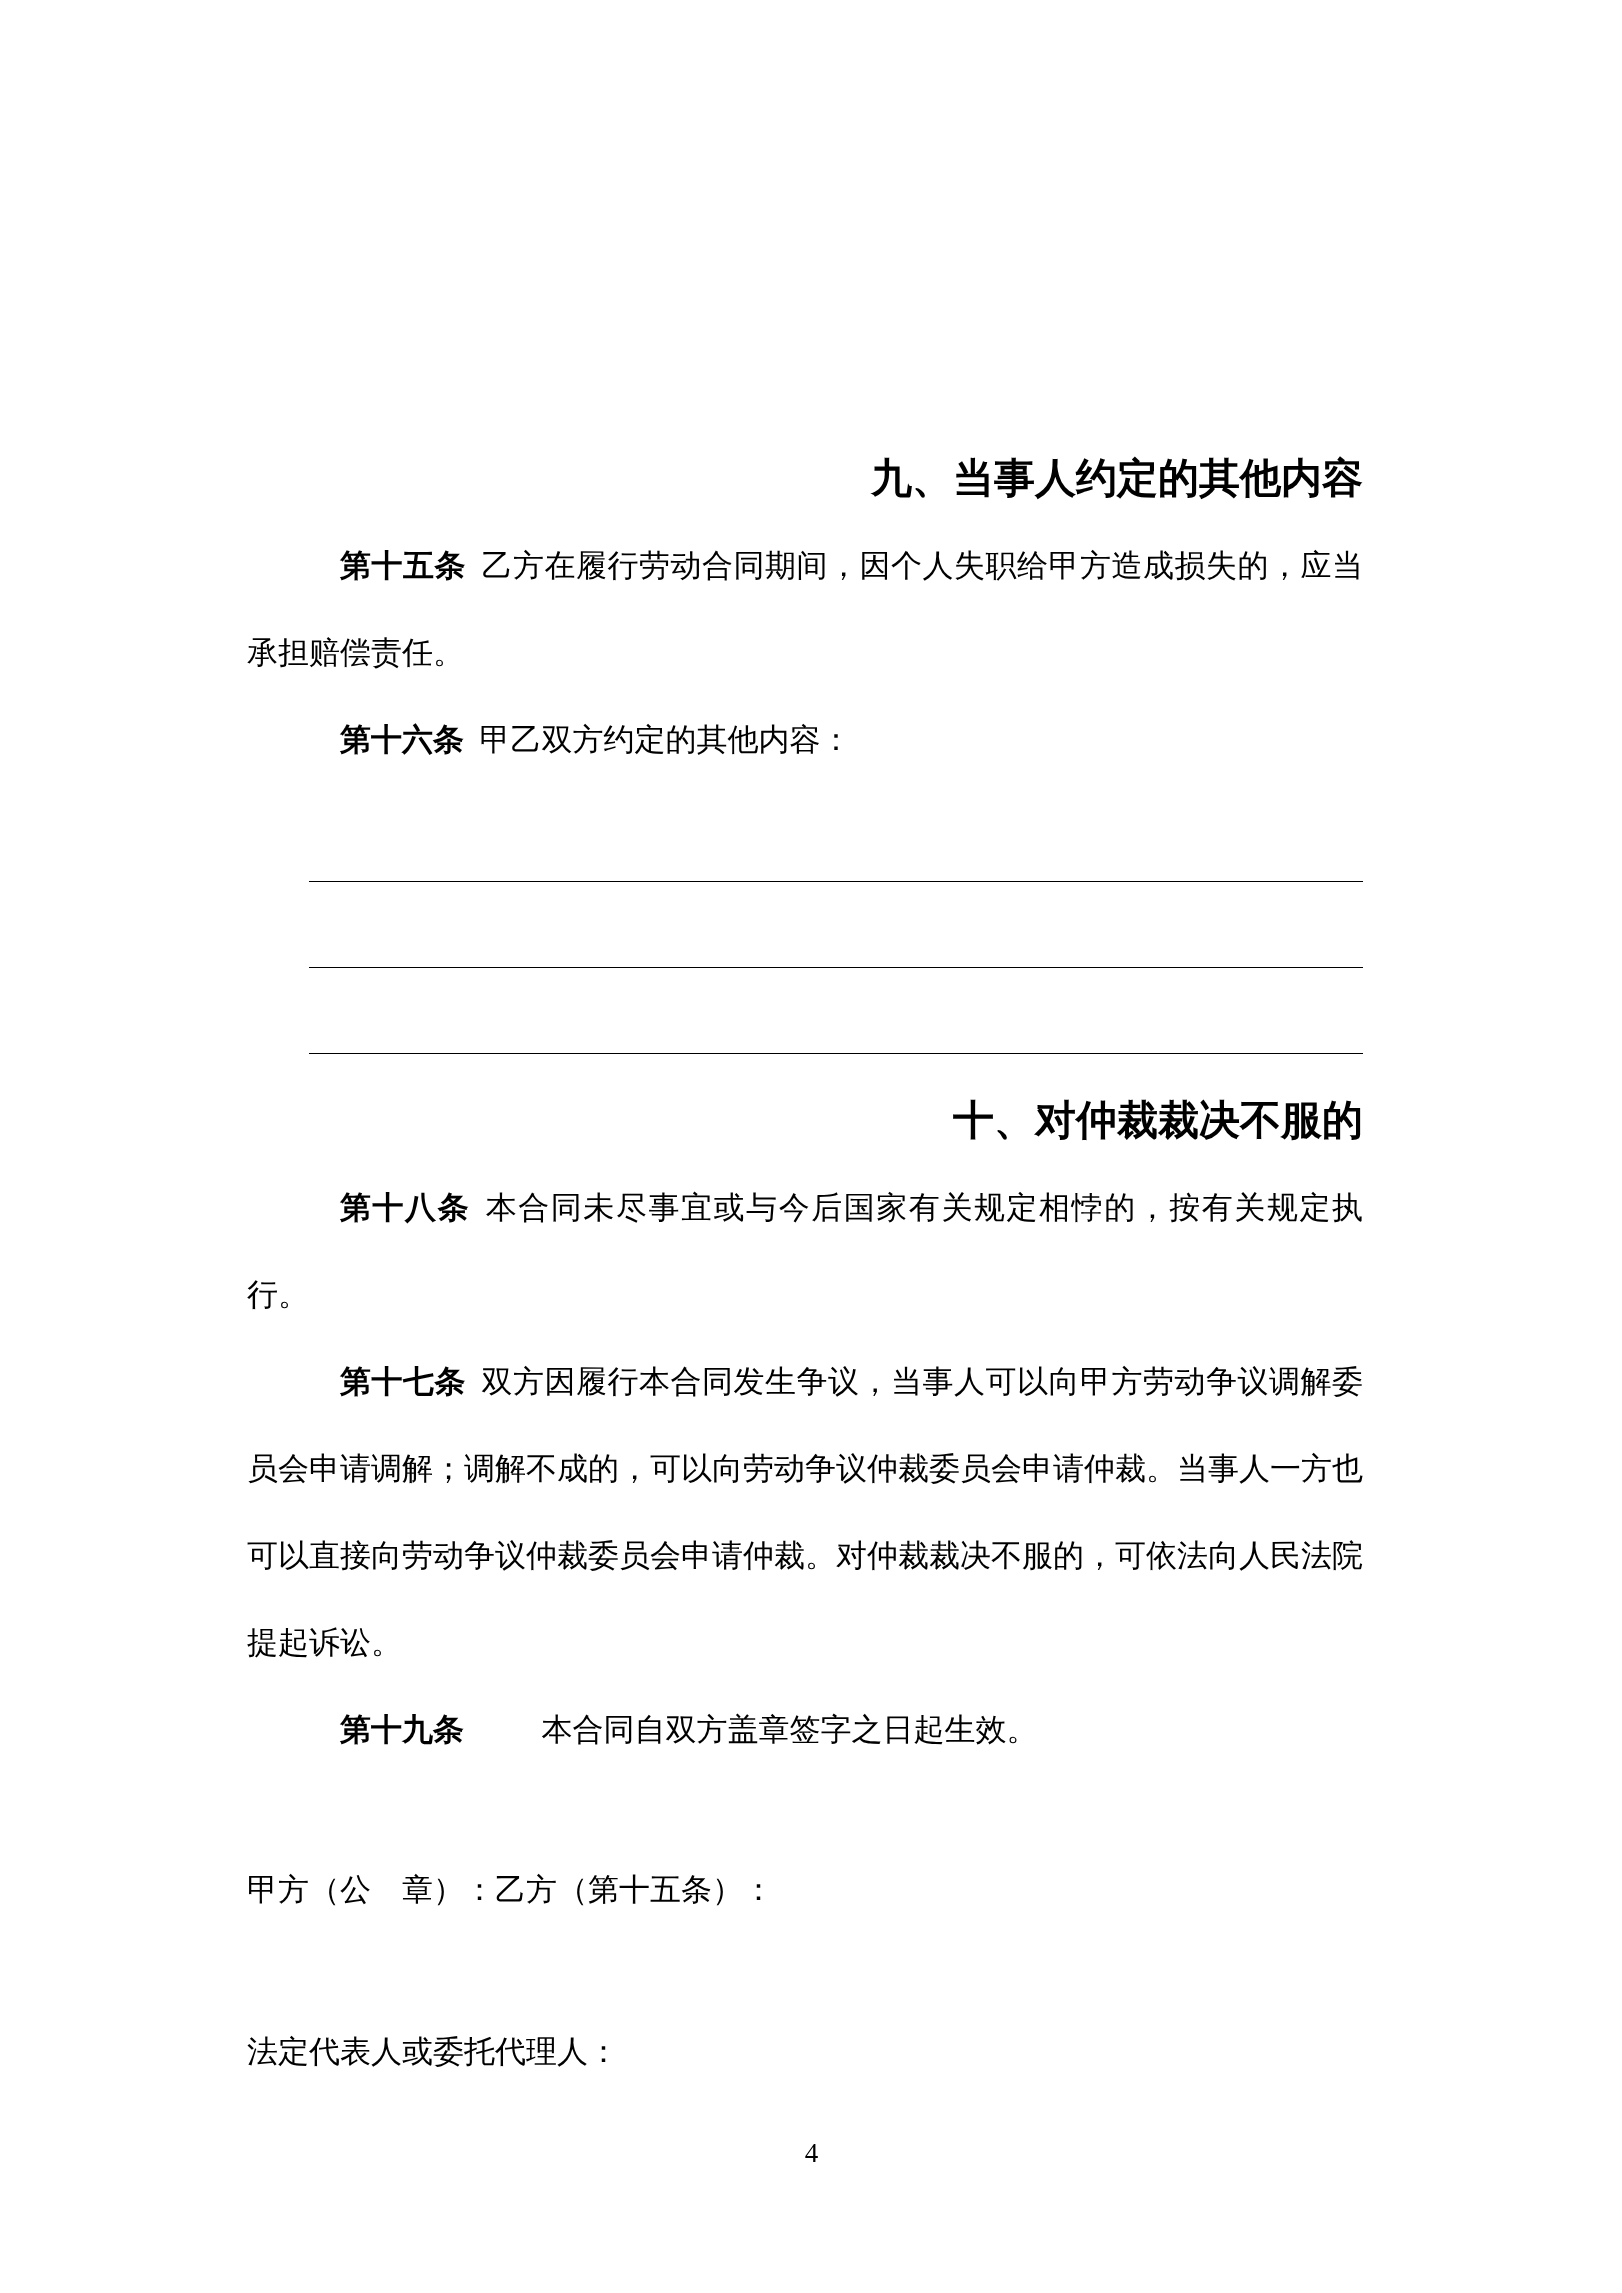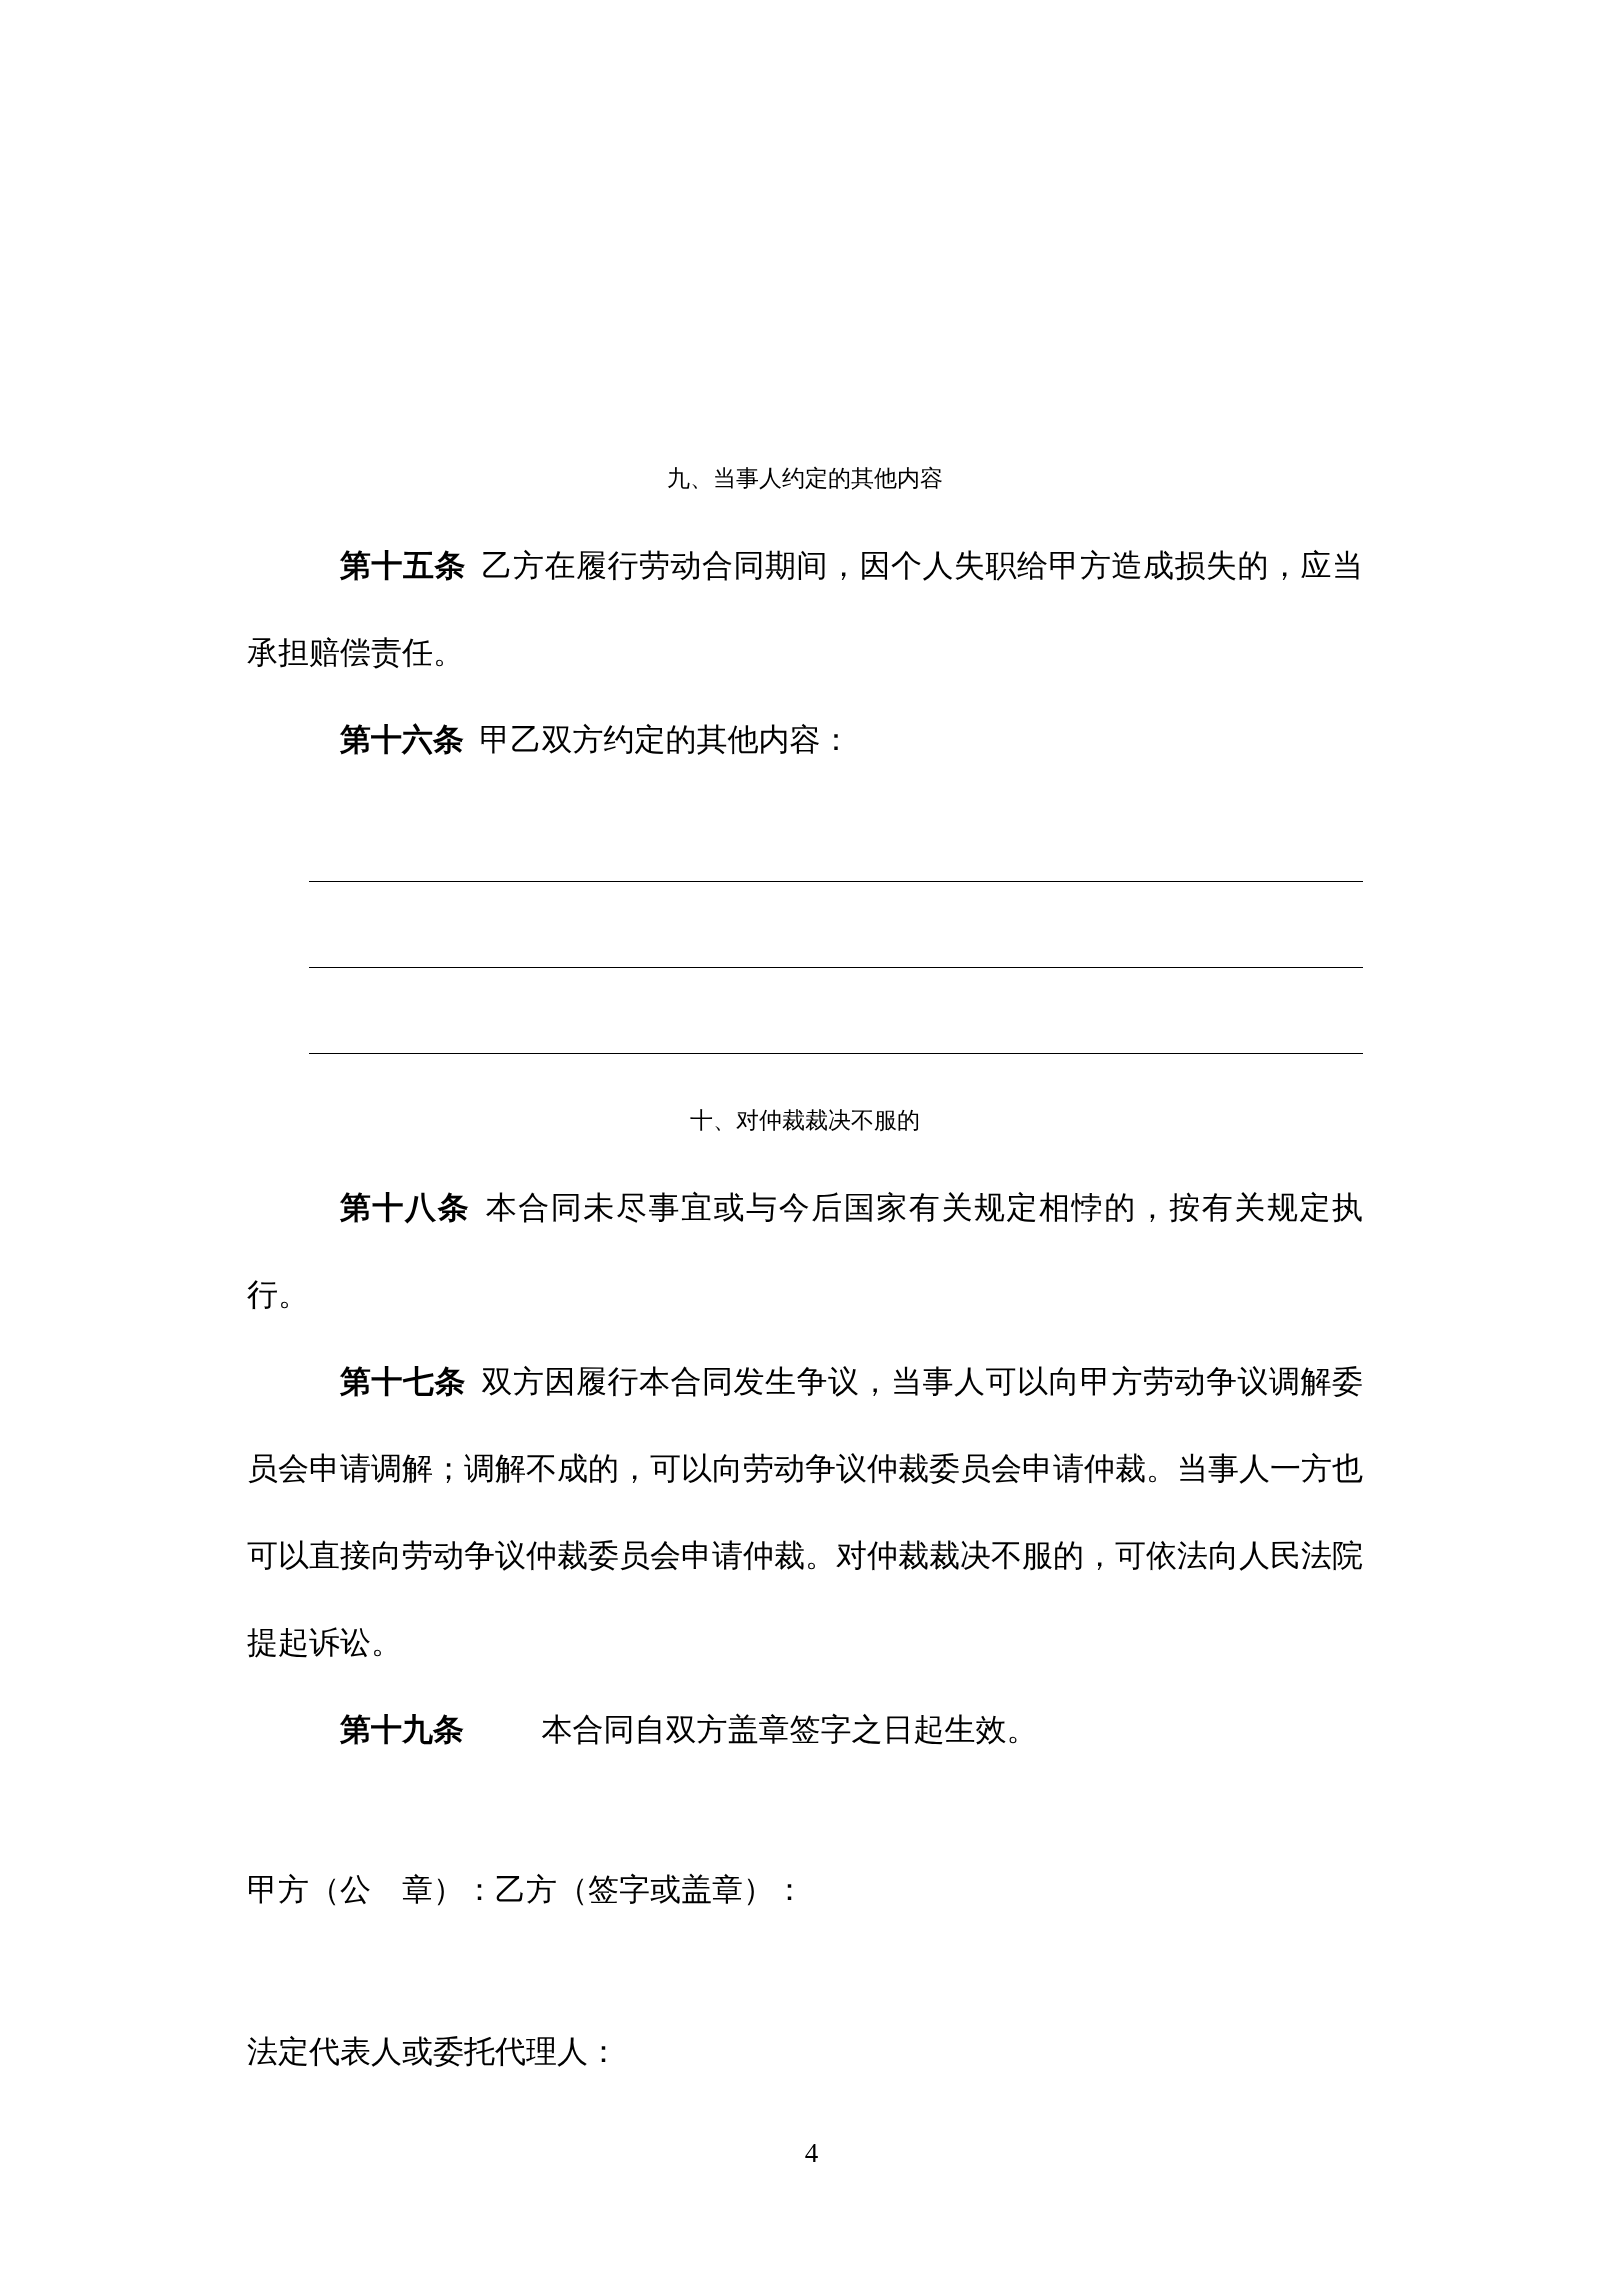--- a/index.html
+++ b/index.html
@@ -26,23 +26,23 @@
   .content {
     position: absolute;
     left: 247px;
     top: 435px;
     width: 1116px;
     font-size: 31px;
     line-height: 87px;
   }
   .section-heading {
     margin: 0;
-    text-align: center;
-    font-size: 23px;
-    font-weight: normal;
+    text-align: right;
+    font-size: 41px;
+    font-weight: bold;
     line-height: 87px;
   }
   .para {
     margin: 0;
     text-align: justify;
     text-indent: 2em;
     line-height: 87px;
   }
   .article-label {
     font-weight: bold;
@@ -100,21 +100,21 @@
     <h2 class="section-heading second-section">十、对仲裁裁决不服的</h2>
 
     <p class="para"><span class="article-label">第十八条</span><span>本合同未尽事宜或与今后国家有关规定相悖的，按有关规定执行。</span></p>
 
     <p class="para"><span class="article-label">第十七条</span><span>双方因履行本合同发生争议，当事人可以向甲方劳动争议调解委员会申请调解；调解不成的，可以向劳动争议仲裁委员会申请仲裁。当事人一方也可以直接向劳动争议仲裁委员会申请仲裁。对仲裁裁决不服的，可依法向人民法院提起诉讼。</span></p>
 
     <p class="para"><span class="article-label">第十九条</span><span>　　本合同自双方盖章签字之日起生效。</span></p>
 
     <div class="sig-row">
       <span>甲方（公　章）：</span>
-      <span>乙方（签字或盖章）：</span>
+      <span>乙方（第十五条）：</span>
     </div>
 
     <div class="legal-rep">法定代表人或委托代理人：</div>
 
   </div>
 
   <div class="page-number">4</div>
 </div>
 
 

